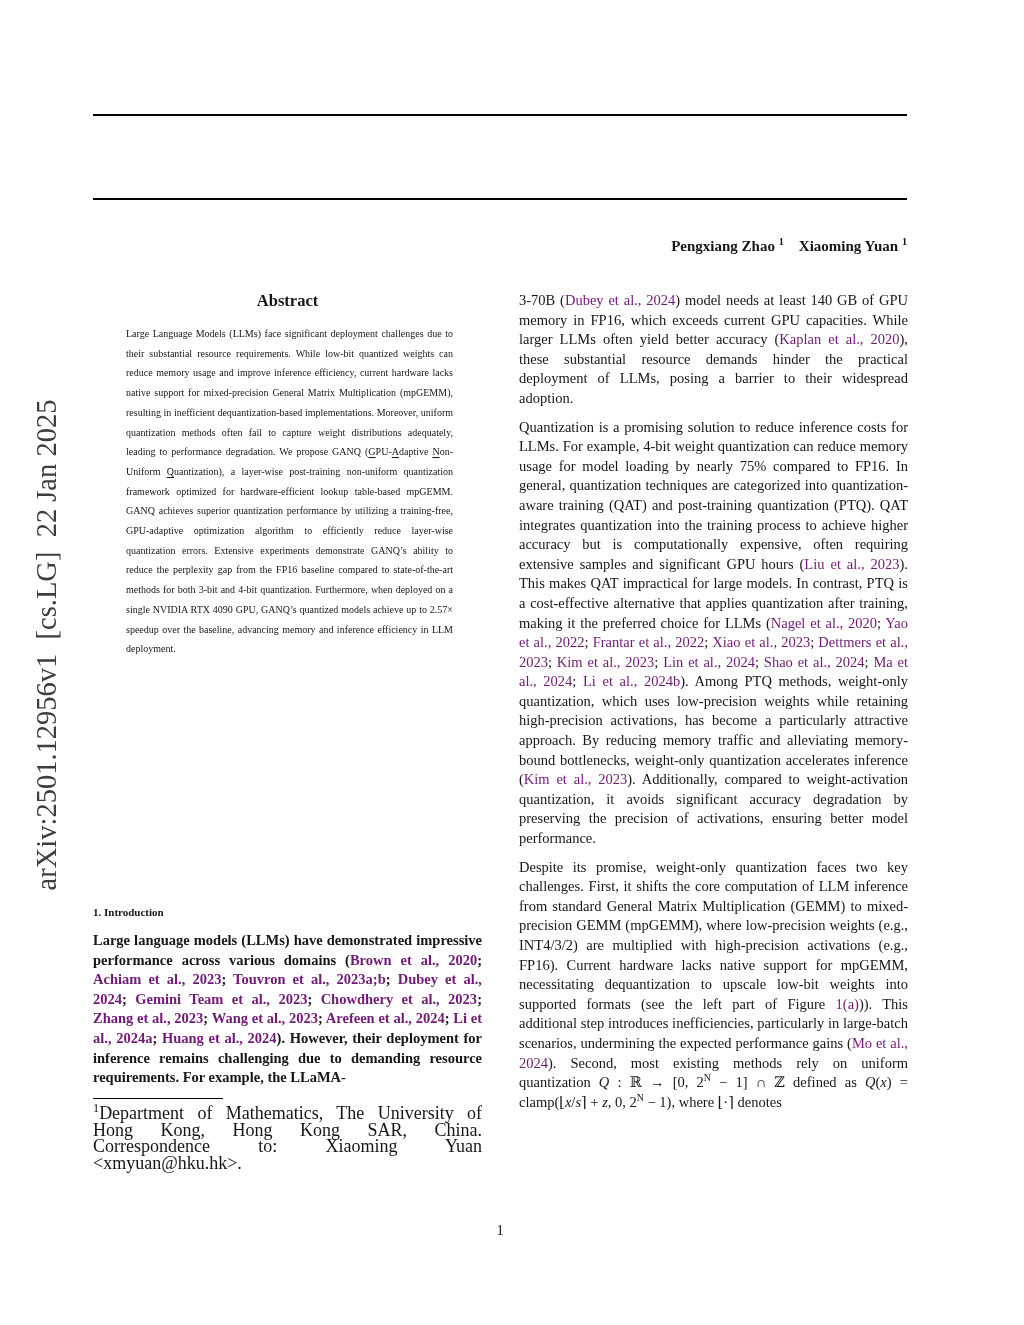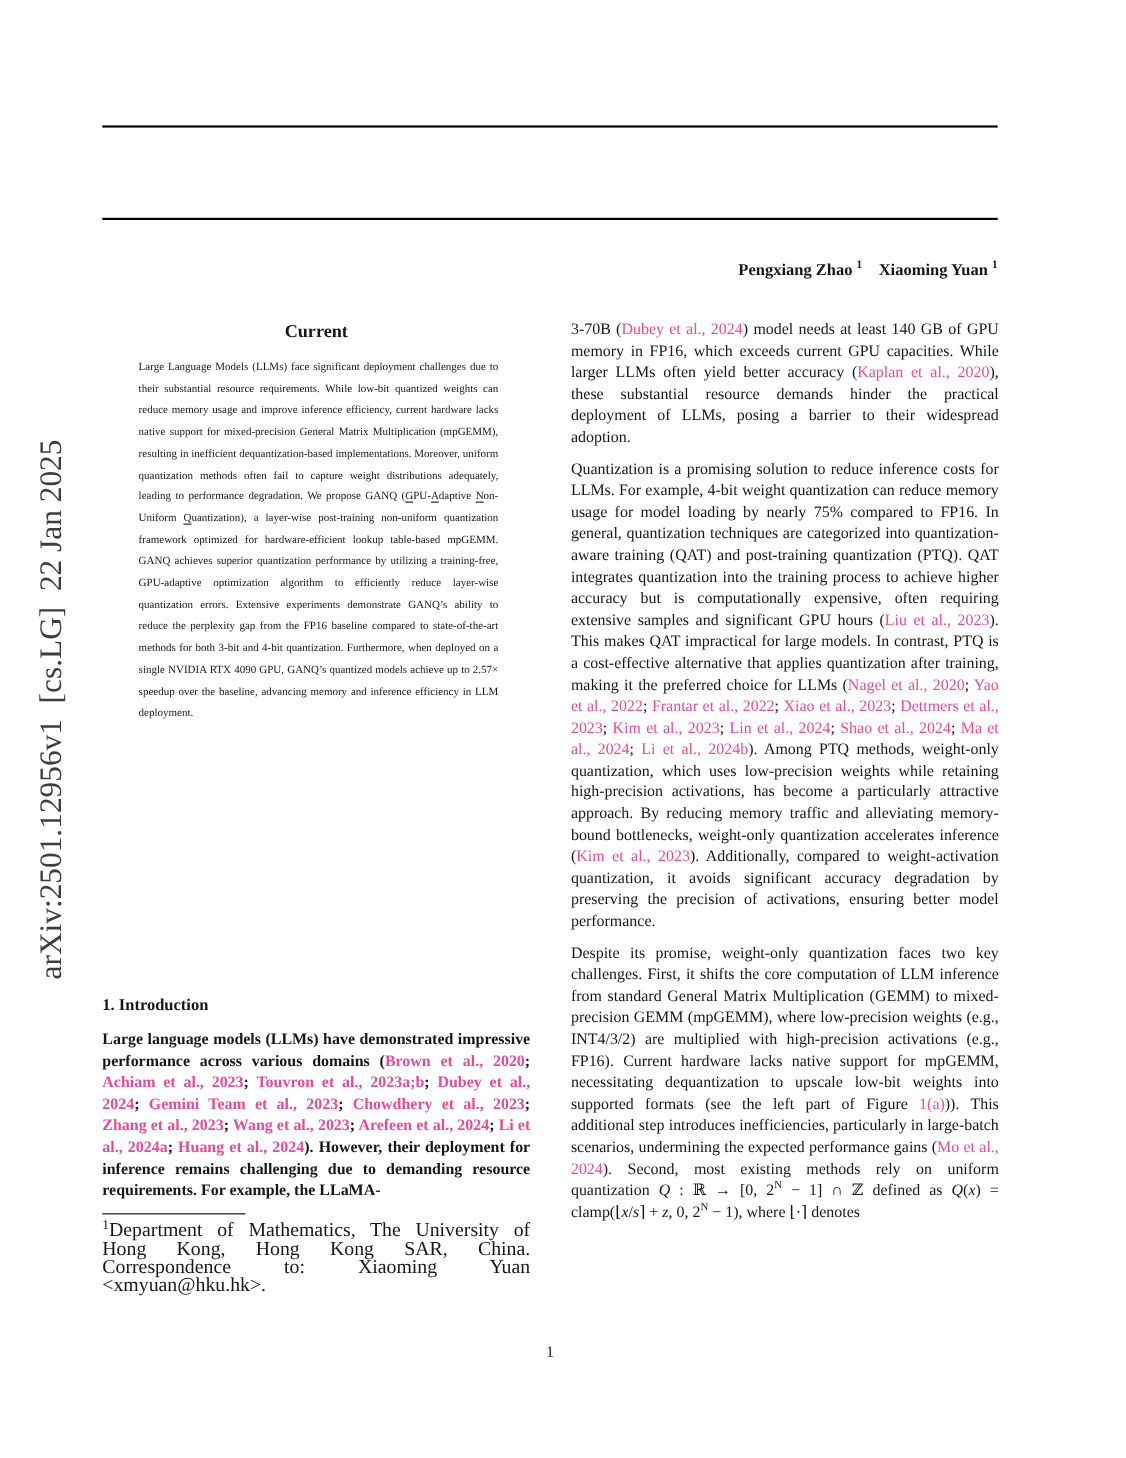--- a/index.html
+++ b/index.html
@@ -29,21 +29,21 @@
   .col-left-top { position: absolute; top: 283px; left: 93px; width: 389px; }
   .abstract-heading {
     text-align: center; font-size: 16.5px; font-weight: 700; margin-top: 8px;
   }
   .abstract-body {
     margin: 13px 29px 0 33px;
     text-align: justify;
     font-size: 10px; line-height: 19.7px;
   }
   .col-left-bottom { position: absolute; top: 906px; left: 93px; width: 389px; }
-  .section-heading { font-size: 15px; font-weight: 700; }
+  .section-heading { font-size: 11px; font-weight: 700; }
   .body-par {
     text-align: justify;
     font-size: 14.5px; line-height: 19.6px;
   }
   .col-left-bottom .body-par { margin-top: 13px; font-weight: bold; }
   .footnote-rule { margin-top: 10px; width: 130px; border-top: 1px solid #000; }
   .footnote {
     margin-top: 6px; text-align: justify;
     font-size: 18px; line-height: 16.8px;
   }
@@ -54,41 +54,41 @@
     position: absolute; top: 1222px; left: 93px; width: 814px;
     text-align: center; font-size: 14.5px;
   }
   .arxiv-watermark {
     position: absolute; left: 47px; top: 645px;
     transform: translate(-50%, -50%) rotate(-90deg);
     white-space: pre;
     font-size: 28.5px; color: #3d3d3d;
     font-family: "Liberation Serif", "DejaVu Serif", serif;
   }
-  .seg-link { color: #ec4899; margin-top: 28px; }
+  .seg-link { color: #701a75; margin-top: 28px; }
   .seg-u { text-decoration: underline; text-underline-offset: 2px; }
   .seg-sup { vertical-align: super; font-size: 0.68em; line-height: 0; }
   .seg-i { font-style: italic; }
 </style>
 </head>
 <body>
 
 <div class="page">
 
   <div class="arxiv-watermark">arXiv:2501.12956v1  [cs.LG]  22 Jan 2025</div>
 
   <div class="rule rule-top"></div>
 
 
   <div class="rule rule-bottom"></div>
 
   <div class="authors"><span>Pengxiang Zhao </span><span class="seg-sup">1</span><span>    </span><span>Xiaoming Yuan </span><span class="seg-sup">1</span></div>
 
   <div class="col-left-top">
-    <h2 class="abstract-heading">Current</h2>
+    <h2 class="abstract-heading">Abstract</h2>
     <p class="abstract-body"><span>Large Language Models (LLMs) face significant deployment challenges due to their substantial resource requirements. While low-bit quantized weights can reduce memory usage and improve inference efficiency, current hardware lacks native support for mixed-precision General Matrix Multiplication (mpGEMM), resulting in inefficient dequantization-based implementations. Moreover, uniform quantization methods often fail to capture weight distributions adequately, leading to performance degradation. We propose GANQ (</span><span class="seg-u">G</span><span>PU-</span><span class="seg-u">A</span><span>daptive </span><span class="seg-u">N</span><span>on-Uniform </span><span class="seg-u">Q</span><span>uantization), a layer-wise post-training non-uniform quantization framework optimized for hardware-efficient lookup table-based mpGEMM. GANQ achieves superior quantization performance by utilizing a training-free, GPU-adaptive optimization algorithm to efficiently reduce layer-wise quantization errors. Extensive experiments demonstrate GANQ’s ability to reduce the perplexity gap from the FP16 baseline compared to state-of-the-art methods for both 3-bit and 4-bit quantization. Furthermore, when deployed on a single NVIDIA RTX 4090 GPU, GANQ’s quantized models achieve up to 2.57× speedup over the baseline, advancing memory and inference efficiency in LLM deployment.</span></p>
   </div>
 
   <div class="col-left-bottom">
     <h2 class="section-heading">1. Introduction</h2>
     <p class="body-par"><span>Large language models (LLMs) have demonstrated impressive performance across various domains (</span><span class="seg-link">Brown et al., 2020</span><span>; </span><span class="seg-link">Achiam et al., 2023</span><span>; </span><span class="seg-link">Touvron et al., 2023a;b</span><span>; </span><span class="seg-link">Dubey et al., 2024</span><span>; </span><span class="seg-link">Gemini Team et al., 2023</span><span>; </span><span class="seg-link">Chowdhery et al., 2023</span><span>; </span><span class="seg-link">Zhang et al., 2023</span><span>; </span><span class="seg-link">Wang et al., 2023</span><span>; </span><span class="seg-link">Arefeen et al., 2024</span><span>; </span><span class="seg-link">Li et al., 2024a</span><span>; </span><span class="seg-link">Huang et al., 2024</span><span>). However, their deployment for inference remains challenging due to demanding resource requirements. For example, the LLaMA-</span></p>
     <div class="footnote-rule"></div>
     <p class="footnote"><span class="seg-sup">1</span><span>Department of Mathematics, The University of Hong Kong, Hong Kong SAR, China. Correspondence to: Xiaoming Yuan &lt;xmyuan@hku.hk&gt;.</span></p>
   </div>
 

